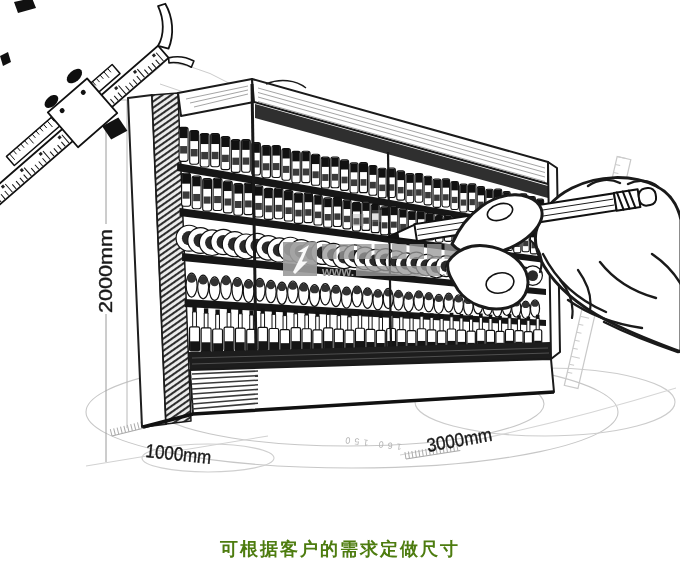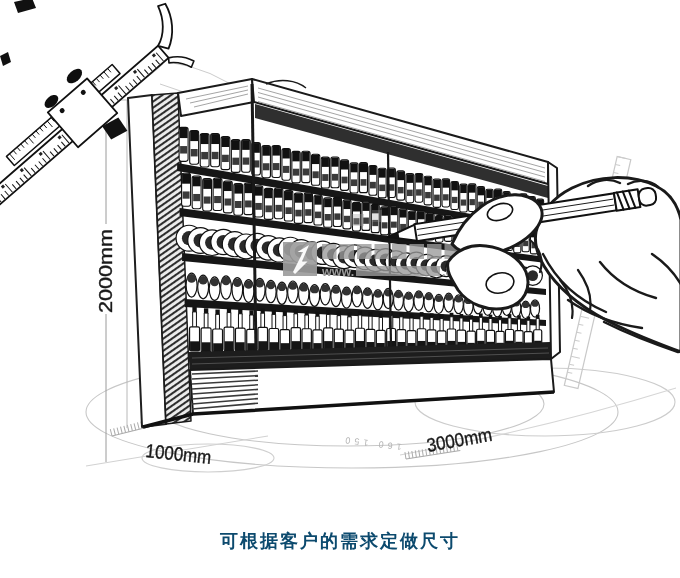--- a/index.html
+++ b/index.html
@@ -837,14 +837,14 @@
              C 542,202 546,214 538,226 C 530,238 514,248 498,252 C 482,256 462,256 452,244 Z" fill="#ffffff" stroke="#1a1a1a" stroke-width="3"></path>
     <ellipse cx="500" cy="212" rx="13" ry="8" transform="rotate(-18 500 212)" fill="#ffffff" stroke="#111111" stroke-width="1.6"></ellipse>
     <path d="M 448,262 C 456,250 470,244 486,246 C 504,248 520,258 526,272
              C 532,288 524,304 506,308 C 488,312 468,304 458,290 C 452,280 446,272 448,262 Z" fill="#ffffff" stroke="#1a1a1a" stroke-width="3"></path>
     <ellipse cx="500" cy="283" rx="14" ry="10" transform="rotate(-12 500 283)" fill="#ffffff" stroke="#111111" stroke-width="1.6"></ellipse>
     <path d="M 530,240 C 540,248 544,260 540,272 M 560,280 C 570,292 574,306 572,318
              M 578,270 C 588,284 592,298 590,310" fill="none" stroke="#1a1a1a" stroke-width="2.2"></path>
   </g>
 </svg>
 
-<div id="caption" style="color: #0c4a6e;">可根据客户的需求定做尺寸</div>
+<div id="caption" style="color: #4d7c0f; margin-top: 8px;">可根据客户的需求定做尺寸</div>
 </div>
 
 </body></html>

